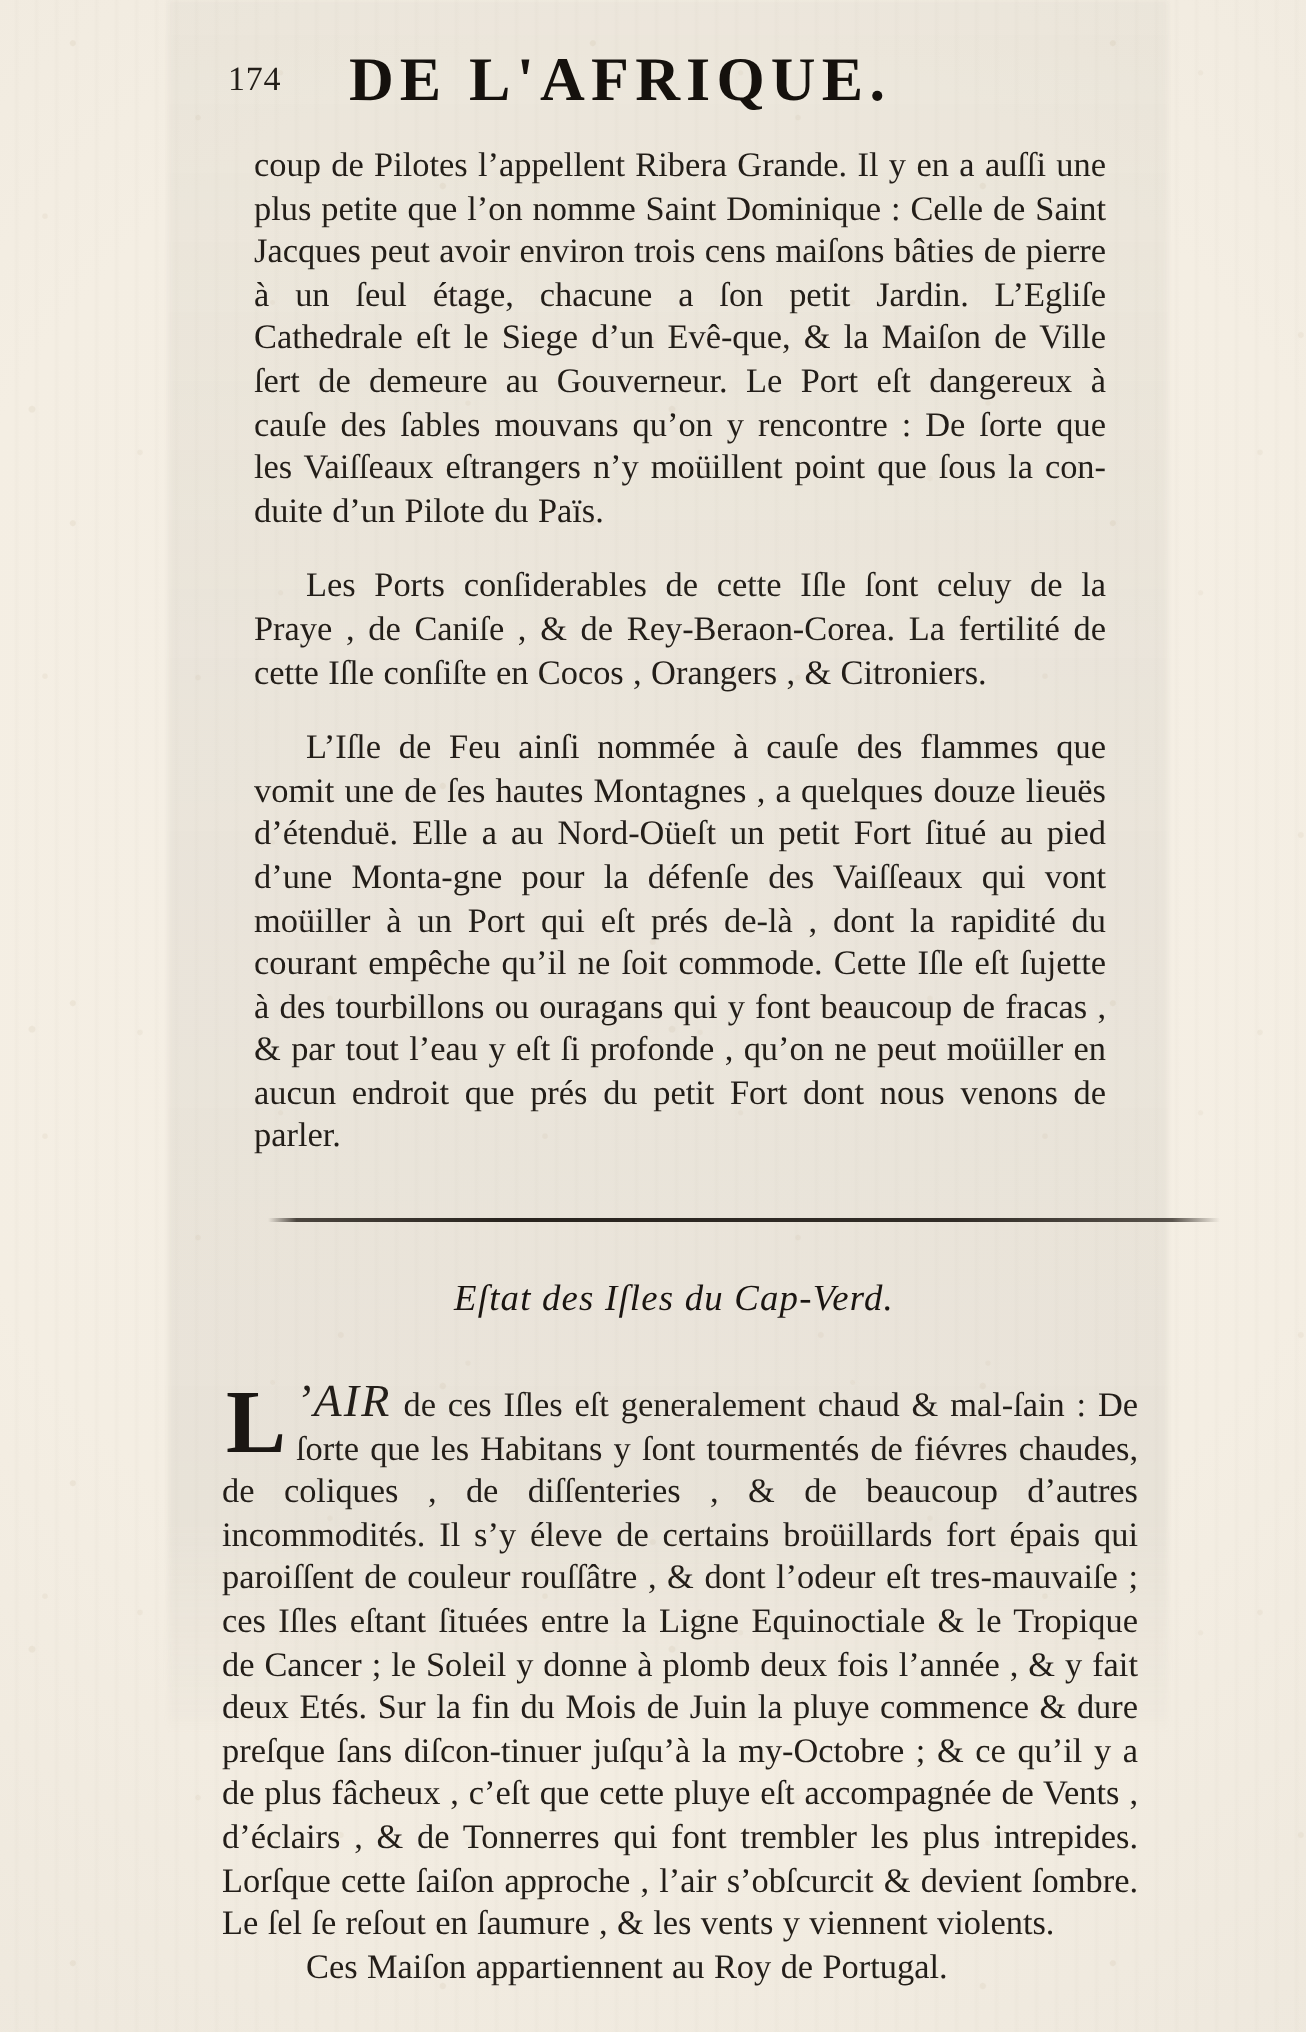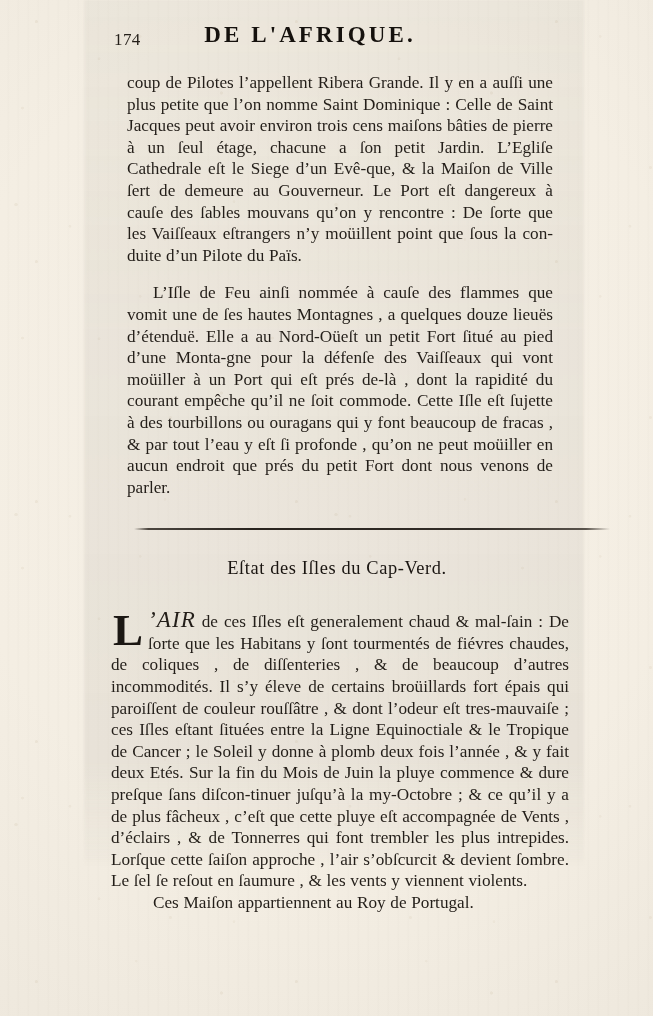--- a/index.html
+++ b/index.html
@@ -98,21 +98,21 @@
     top: 8px;
     font-size: 17px;
     letter-spacing: .4px;
     color: #241f19;
   }
   .running-title {
     position: absolute;
     left: 0; right: 0;
     top: 0;
     text-align: center;
-    font-size: 23px;
+    font-size: 31px;
     letter-spacing: 3.1px;
     font-weight: 700;
     color: #15110d;
     padding-right: 28px;
   }
 
   .col {
     width: 458px;
     margin: 0 auto 0 111px;
   }
@@ -146,20 +146,21 @@
         rgba(40,34,28,.82) 3%,
         rgba(30,25,20,.95) 25%,
         rgba(30,25,20,.9) 72%,
         rgba(40,34,28,.75) 95%,
         rgba(40,34,28,0) 100%);
   }
 
   .section-title {
     margin: 22px 0 0 0;
     text-align: center;
+    font-style: italic;
     font-size: 18.4px;
     letter-spacing: .6px;
     color: #1a1511;
     padding-right: 6px;
   }
 
   
   .dropcap-para {
     margin: 30px 0 0 0;
     font-size: 17.2px;
@@ -204,20 +205,21 @@
 
     <div class="head">
       <div class="folio">174</div>
       <div class="running-title">DE L'AFRIQUE.</div>
     </div>
 
     <div class="col">
 
       <p class="para inkfade">coup de Pilotes l’appellent Ribera Grande. Il y en a auſſi une plus petite que l’on nomme Saint Dominique : Celle de Saint Jacques peut avoir environ trois cens maiſons bâties de pierre à un ſeul étage, chacune a ſon petit Jardin. L’Egliſe Cathedrale eſt le Siege d’un Evê-que, &amp; la Maiſon de Ville ſert de demeure au Gouverneur. Le Port eſt dangereux à cauſe des ſables mouvans qu’on y rencontre : De ſorte que les Vaiſſeaux eſtrangers n’y moüillent point que ſous la con-duite d’un Pilote du Païs.</p>
 
+      <p class="para indent inkfade">Les Ports conſiderables de cette Iſle ſont celuy de la Praye , de Caniſe , &amp; de Rey-Beraon-Corea. La fertilité de cette Iſle conſiſte en Cocos , Orangers , &amp; Citroniers.</p>
 
       <p class="para indent inkfade">L’Iſle de Feu ainſi nommée à cauſe des flammes que vomit une de ſes hautes Montagnes , a quelques douze lieuës d’étenduë. Elle a au Nord-Oüeſt un petit Fort ſitué au pied d’une Monta-gne pour la défenſe des Vaiſſeaux qui vont moüiller à un Port qui eſt prés de-là , dont la rapidité du courant empêche qu’il ne ſoit commode. Cette Iſle eſt ſujette à des tourbillons ou ouragans qui y font beaucoup de fracas , &amp; par tout l’eau y eſt ſi profonde , qu’on ne peut moüiller en aucun endroit que prés du petit Fort dont nous venons de parler.</p>
 
       <div class="rule-wrap">
         <div class="rule"></div>
       </div>
 
       <div class="section-title">Eſtat des Iſles du Cap-Verd.</div>
 
       <div class="dropcap-para inkfade">

